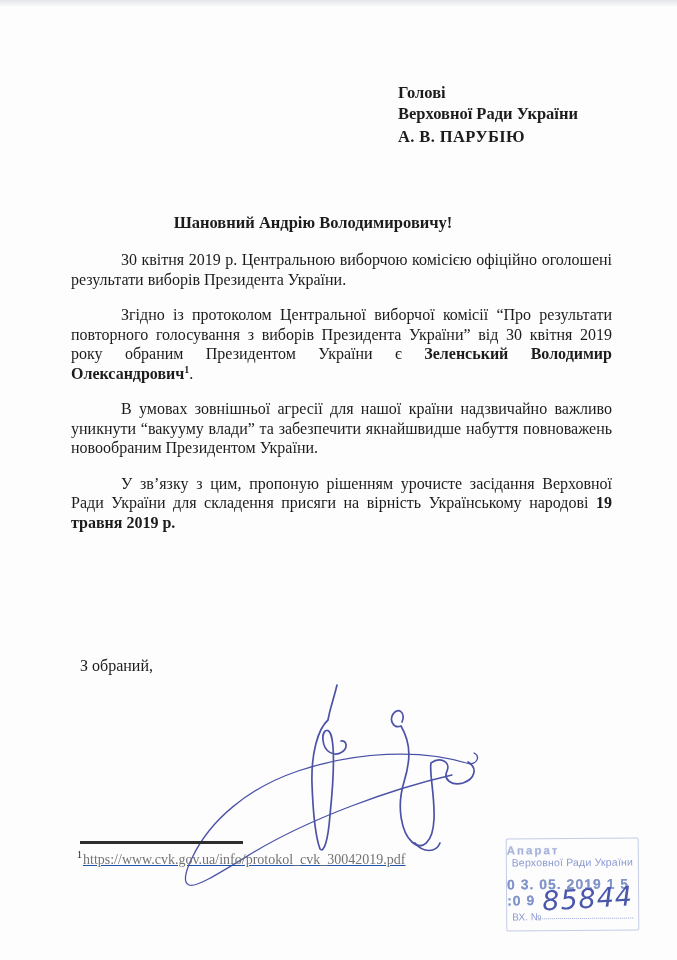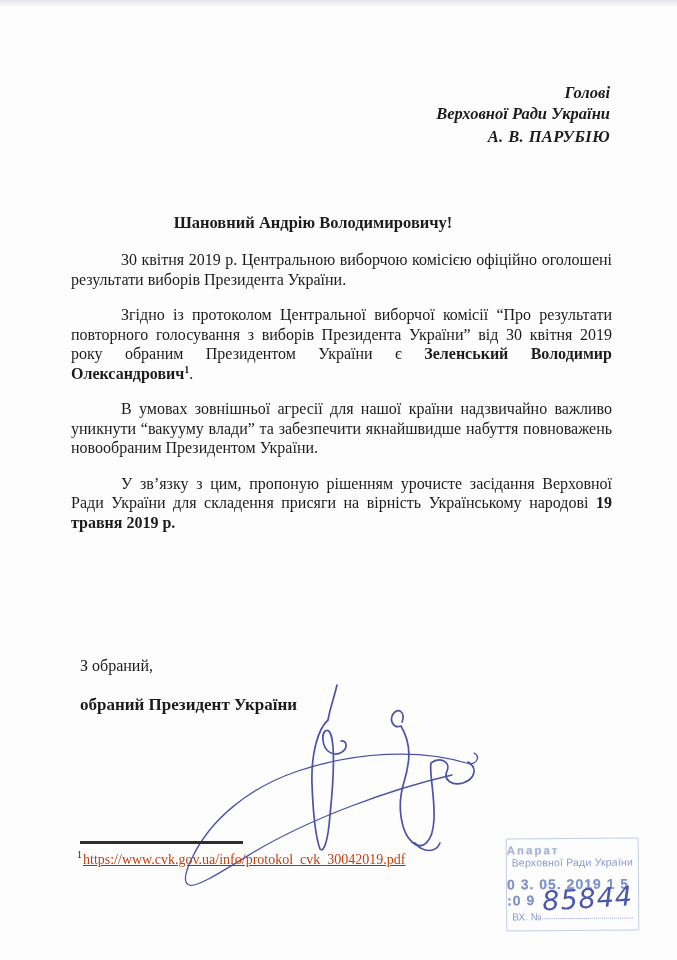--- a/index.html
+++ b/index.html
@@ -16,22 +16,22 @@
     background:#fdfdfe;
     overflow:hidden;
   }
   .scan-top-shade {
     position:absolute; top:0; left:0; right:0; height:7px;
     background:linear-gradient(180deg, rgba(158,166,174,0.28), rgba(255,255,255,0));
   }
   
   .addressee {
     position:absolute; top:82px; left:398px; width:212px;
-    text-align:right; font-weight:bold;
-    font-size:16.5px; line-height:21px;font-style:italic;
+    text-align:left; font-weight:bold;
+    font-size:16.5px; line-height:21px;
   }
   .addressee .recipient-name {
     display:block; margin-top:2px; letter-spacing:0.4px;
   }
   
   .salutation {
     position:absolute; top:213px; left:63px; width:500px;
     text-align:center; font-weight:bold; font-size:16.5px;
   }
   
@@ -68,21 +68,21 @@
     border-top:3px solid #2e2e2e;
   }
   .footnote {
     position:absolute; top:849px; left:77px;
     font-size:14px;
   }
   .footnote sup {
     font-size:10px; color:#222; margin-right:1px;
   }
   .footnote a {
-    color:#c2410c; text-decoration:underline;
+    color:#737373; text-decoration:underline;
     text-decoration-color:#2150a8;
   }
   
   .stamp {
     position:absolute; left:506px; top:838px; width:133px; height:93px;
     border:1.5px solid rgba(140,157,208,0.5);
     border-radius:2px;
     font-family:"Liberation Sans", sans-serif;
     color:#8b9cce;
     box-sizing:border-box;
@@ -137,21 +137,20 @@
 
   <div class="body-text">
       <p class="para"><span>30 квітня 2019 р. Центральною виборчою комісією офіційно оголошені результати виборів Президента України.</span></p>
       <p class="para"><span>Згідно із протоколом Центральної виборчої комісії “Про результати повторного голосування з виборів Президента України” від 30 квітня 2019 року обраним Президентом України є </span><span class="bold">Зеленський Володимир Олександрович</span><sup class="bold">1</sup><span>.</span></p>
       <p class="para"><span>В умовах зовнішньої агресії для нашої країни надзвичайно важливо уникнути “вакууму влади” та забезпечити якнайшвидше набуття повноважень новообраним Президентом України.</span></p>
       <p class="para"><span>У зв’язку з цим, пропоную рішенням урочисте засідання Верховної Ради України для складення присяги на вірність Українському народові </span><span class="bold">19 травня 2019 р.</span></p>
     </div>
 
   <div class="closing">З обраний,</div>
 
-  <div class="sign-title">обраний Президент України</div>
 
   <svg class="signature-svg" viewBox="0 0 677 960" xmlns="http://www.w3.org/2000/svg">
     <g fill="none" stroke="#3d45a0" stroke-width="1.7" stroke-linecap="round" opacity="0.92">
       <path d="M337 685 C334 698 330 708 328 720 C318 729 311 753 312 784 C313 812 316 838 320 849 C324 853 328 841 330 815 C333 786 335 756 332 739 C330 726 322 729 323 740 C324 752 334 757 342 752 C348 748 347 740 341 741"></path>
       <path d="M402 722 C406 712 398 707 393 714 C389 721 394 729 401 726 C412 745 410 762 404 782 C396 808 402 833 412 842 C422 851 433 843 434 819 C435 796 429 772 431 763 C440 756 451 762 447 771 C443 780 452 786 463 783 C475 779 478 768 468 762"></path>
       <path d="M415 843 C423 853 436 853 440 843"></path>
       <path stroke-width="1.3" d="M474 753 C480 756 478 763 470 764 C420 748 355 752 298 771 C248 788 210 820 192 858 C185 872 183 883 189 885 C196 888 218 874 254 852 C311 818 391 789 452 775"></path>
     </g>
   </svg>
 

